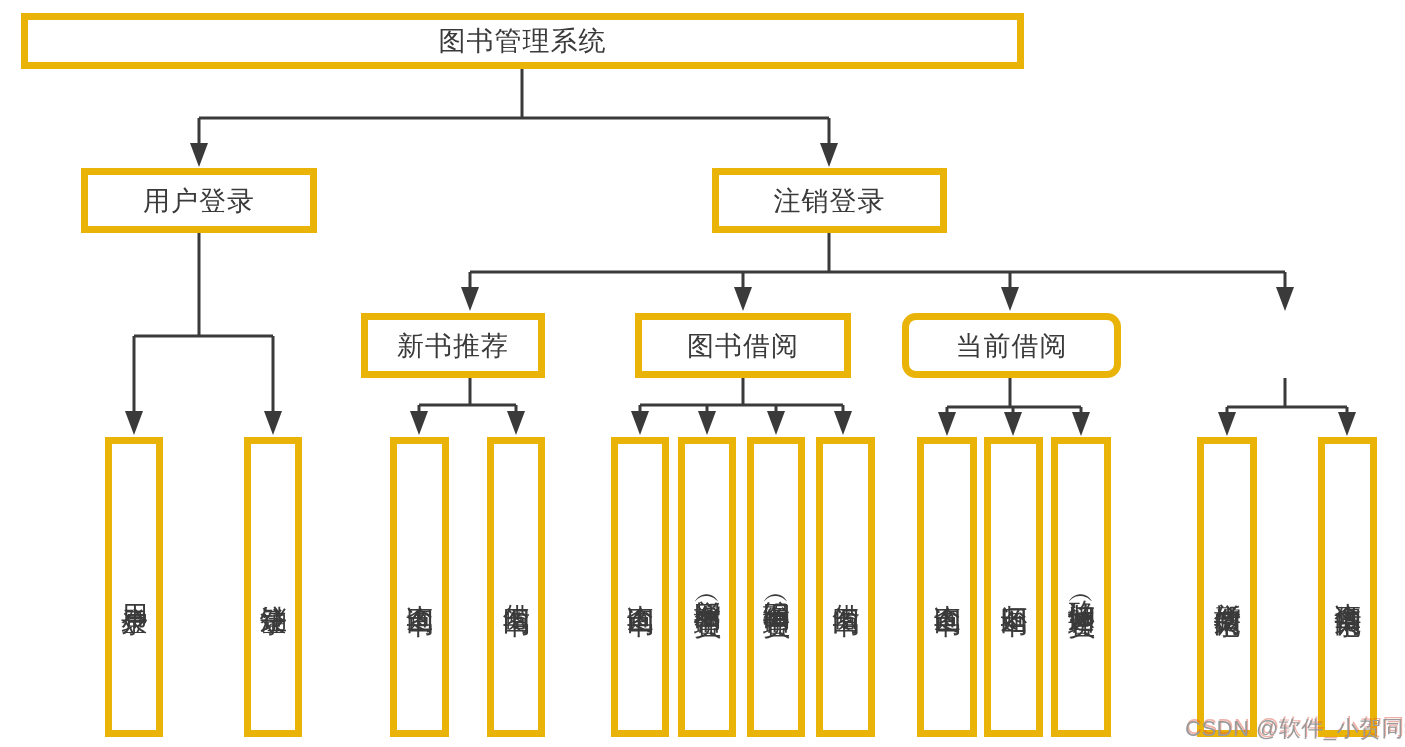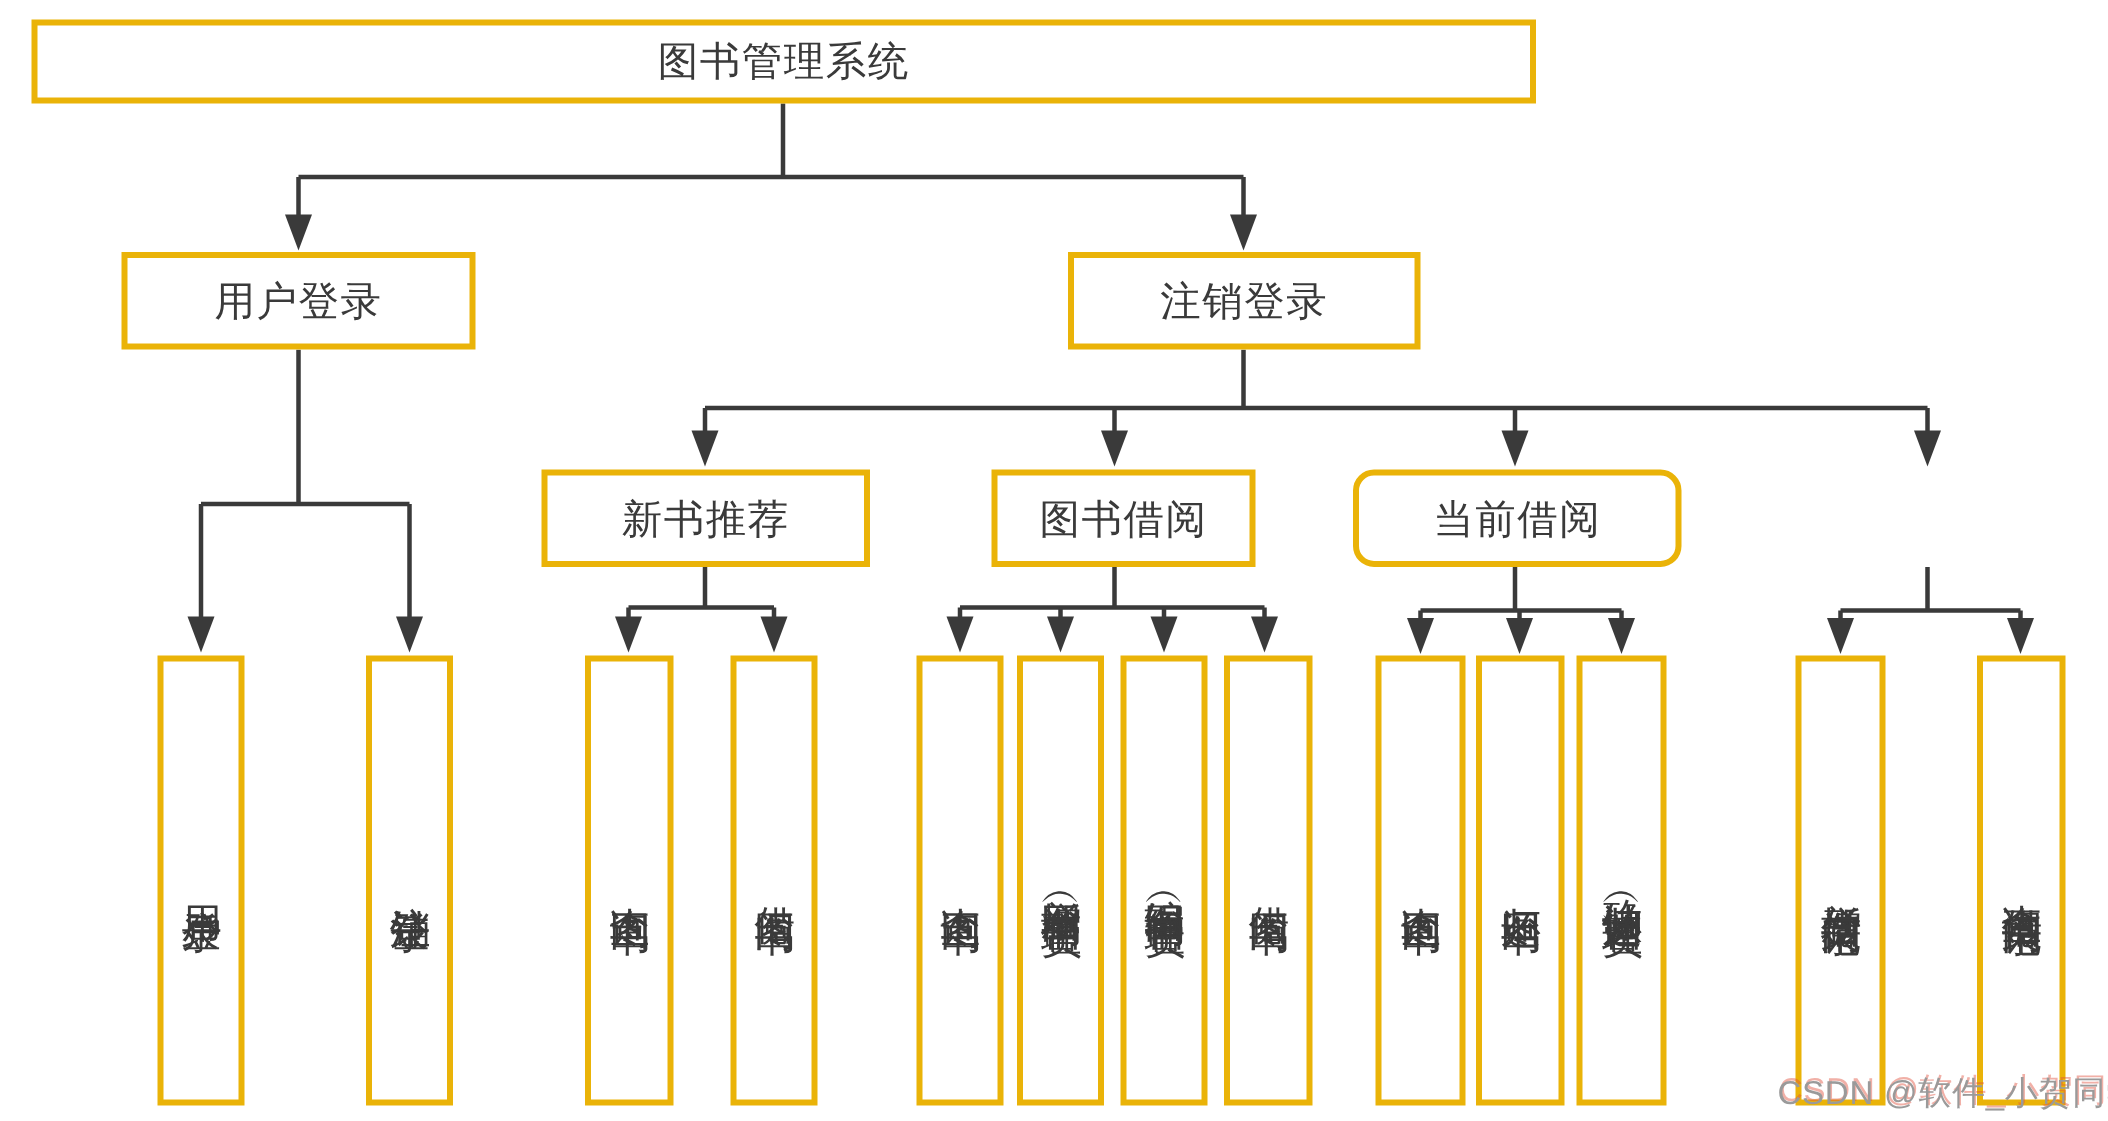--- a/index.html
+++ b/index.html
@@ -8,21 +8,21 @@
     width: 1405px;
     height: 747px;
     background: #ffffff;
     font-family: "Liberation Sans", "DejaVu Sans", sans-serif;
     overflow: hidden;
   }
   #wires { position: absolute; left: 0; top: 0; width: 1405px; height: 747px; }
   .node {
     position: absolute;
     box-sizing: border-box;
-    border: 4px solid #eab308;
+    border: 7px solid #eab308;
     background: #ffffff;
     color: #3a3a3a;
     display: flex;
     align-items: center;
     justify-content: center;
     text-align: center;
   }
   .h { font-size: 27px; letter-spacing: 1px; white-space: nowrap; }
   .v {
     writing-mode: vertical-rl;
@@ -85,22 +85,22 @@
       <polygon points="1218,412 1236,412 1227,436"></polygon>
       <polygon points="1338,412 1356,412 1347,436"></polygon>
     </g>
   </svg>
 
   <div class="node h" style="left:21px; top:13px; width:1003px; height:56px;">图书管理系统</div>
 
   <div class="node h" style="left:81px; top:168px; width:236px; height:65px;">用户登录</div>
   <div class="node h" style="left:712px; top:168px; width:235px; height:65px;">注销登录</div>
 
-  <div class="node h" style="left:361px; top:313px; width:219px; height:65px;">新书推荐</div>
-  <div class="node h" style="left:661px; top:313px; width:176px; height:65px;text-align:right;">图书借阅</div>
+  <div class="node h" style="left:361px; top:313px; width:184px; height:65px;">新书推荐</div>
+  <div class="node h" style="left:635px; top:313px; width:216px; height:65px;text-align:right;">图书借阅</div>
   <div class="node h" style="left:902px; top:313px; width:219px; height:65px;border-radius:14px;">当前借阅</div>
 
   <div class="node v" style="left:105px; top:437px; width:58px; height:300px;">用户登录</div>
   <div class="node v" style="left:244px; top:437px; width:58px; height:300px;">注销登录</div>
 
   <div class="node v" style="left:390px; top:437px; width:59px; height:300px;">查询图书</div>
   <div class="node v" style="left:487px; top:437px; width:58px; height:300px;">借阅图书</div>
 
   <div class="node v" style="left:611px; top:437px; width:58px; height:300px;">查询图书</div>
   <div class="node v" style="left:678px; top:437px; width:58px; height:300px;">新增图书（管理员）</div>

